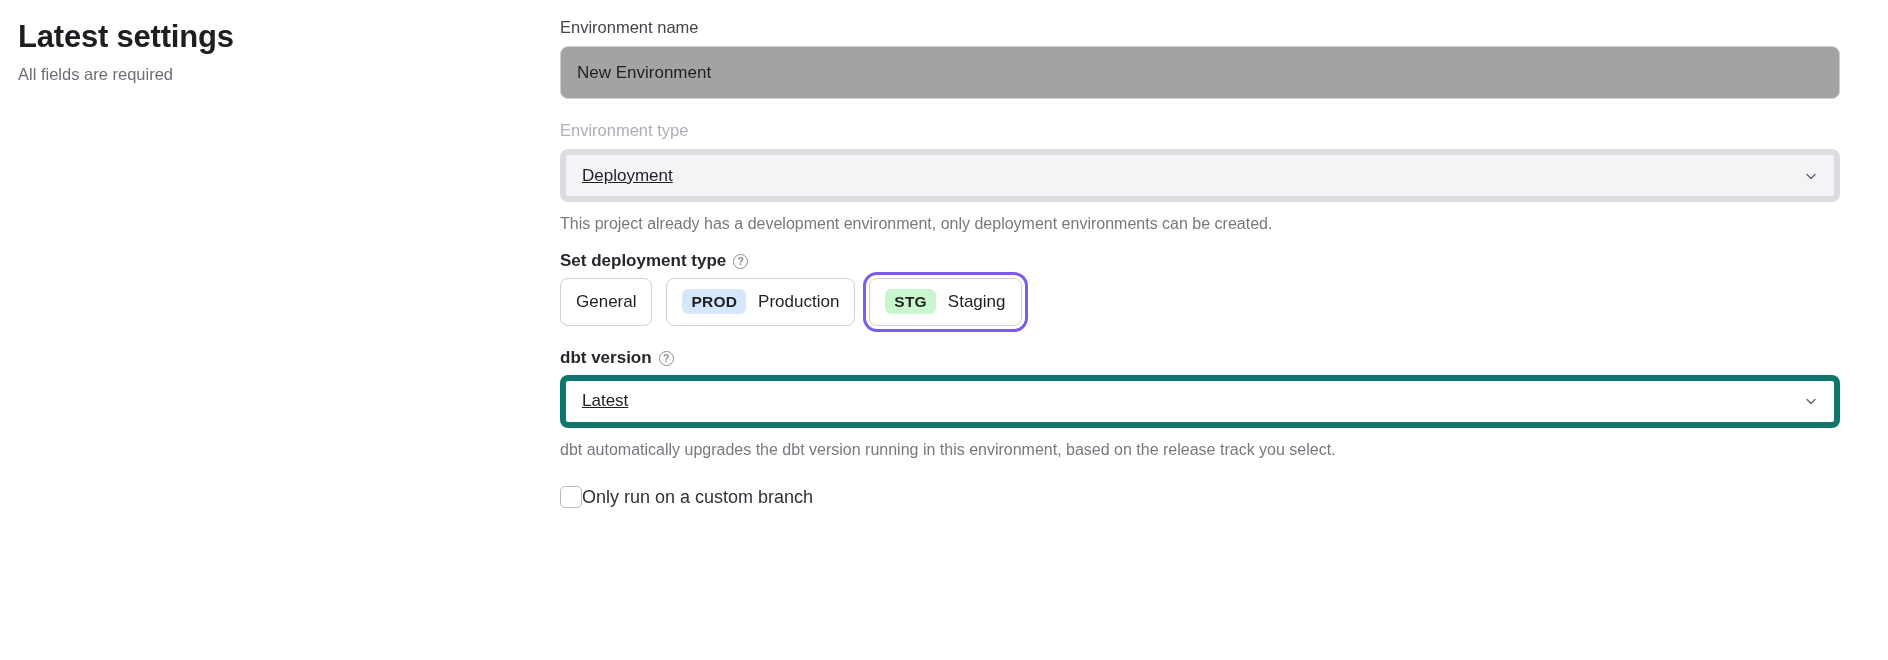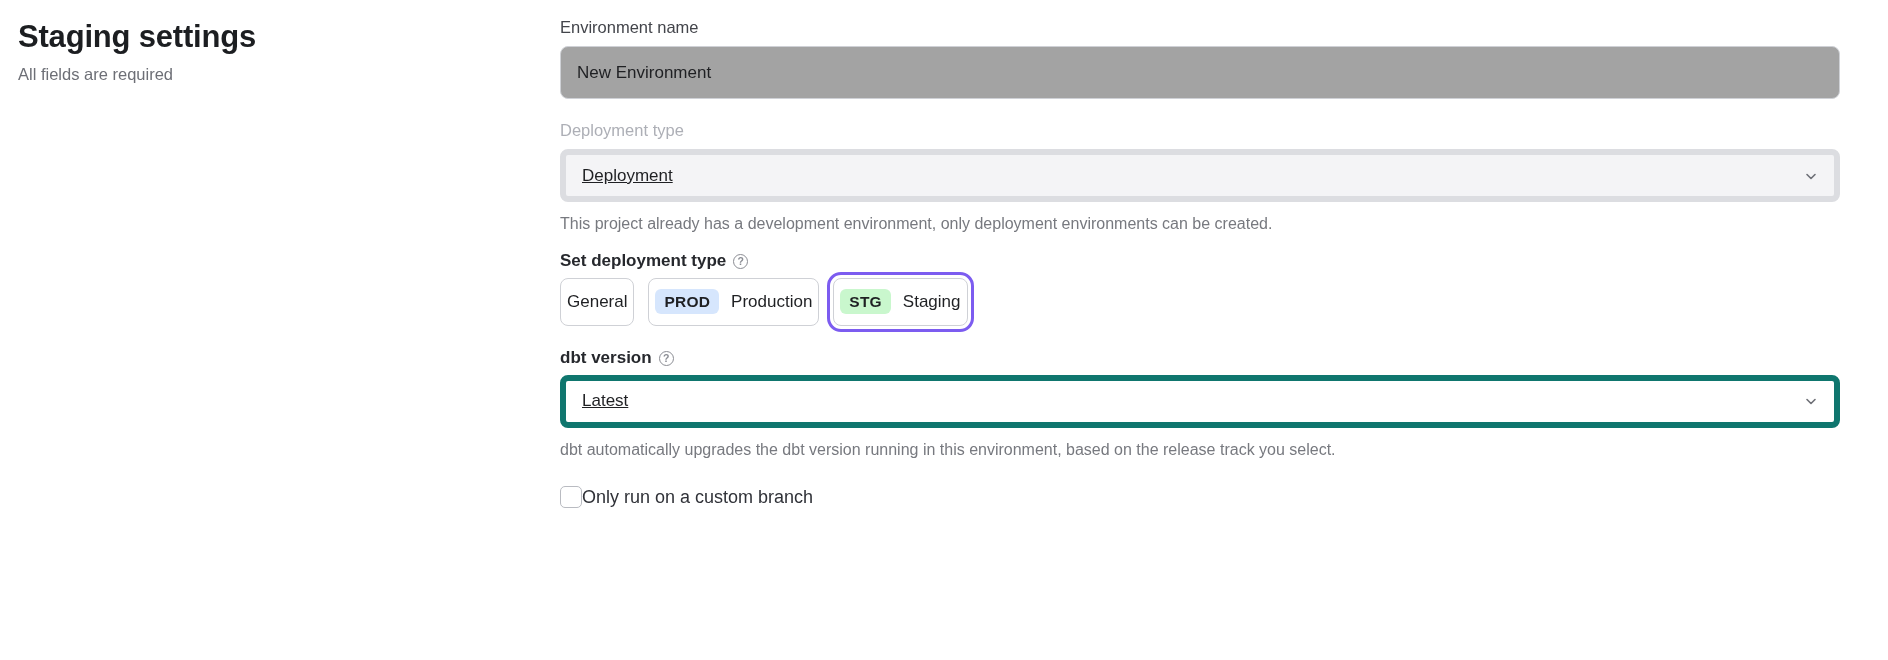--- a/index.html
+++ b/index.html
@@ -151,21 +151,21 @@
   .seg-group {
     display: flex;
     align-items: center;
     gap: 14px;
   }
   .seg-btn {
     display: inline-flex;
     align-items: center;
     gap: 12px;
     height: 48px;
-    padding: 0 6px;
+    padding: 0 15px;
     border: 1px solid #cfd1d6;
     border-radius: 8px;
     background: #ffffff;
     font-family: "Liberation Sans", sans-serif;
     font-size: 17px;
     color: #1f2023;
     cursor: pointer;
     box-sizing: border-box;
   }
   .seg-btn.selected {
@@ -206,35 +206,35 @@
     color: #303238;
     cursor: pointer;
   }
 </style>
 </head>
 <body>
 
 <div class="page">
 
   <div class="left-col">
-    <h1 class="page-title">Staging settings</h1>
+    <h1 class="page-title">Latest settings</h1>
     <p class="page-subtitle">All fields are required</p>
   </div>
 
   <div class="form-col">
 
     <div class="field">
       <label class="field-label">Environment name</label>
       <input class="text-input" type="text" value="New Environment" style="">
     </div>
 
     <div class="gap-lg"></div>
 
     <div class="field">
-      <label class="field-label disabled">Deployment type</label>
+      <label class="field-label disabled">Environment type</label>
       <div class="select-box disabled">
         <span class="select-value">Deployment</span>
         <span class="chevron">
           <svg viewBox="0 0 14 14" width="14" height="14" fill="none" stroke="currentColor" stroke-width="1.6" stroke-linecap="round" stroke-linejoin="round">
               <path d="M3 5.5 L7 9.5 L11 5.5"></path>
             </svg>
         </span>
       </div>
       <p class="help-text">This project already has a development environment, only deployment environments can be created.</p>
     </div>

